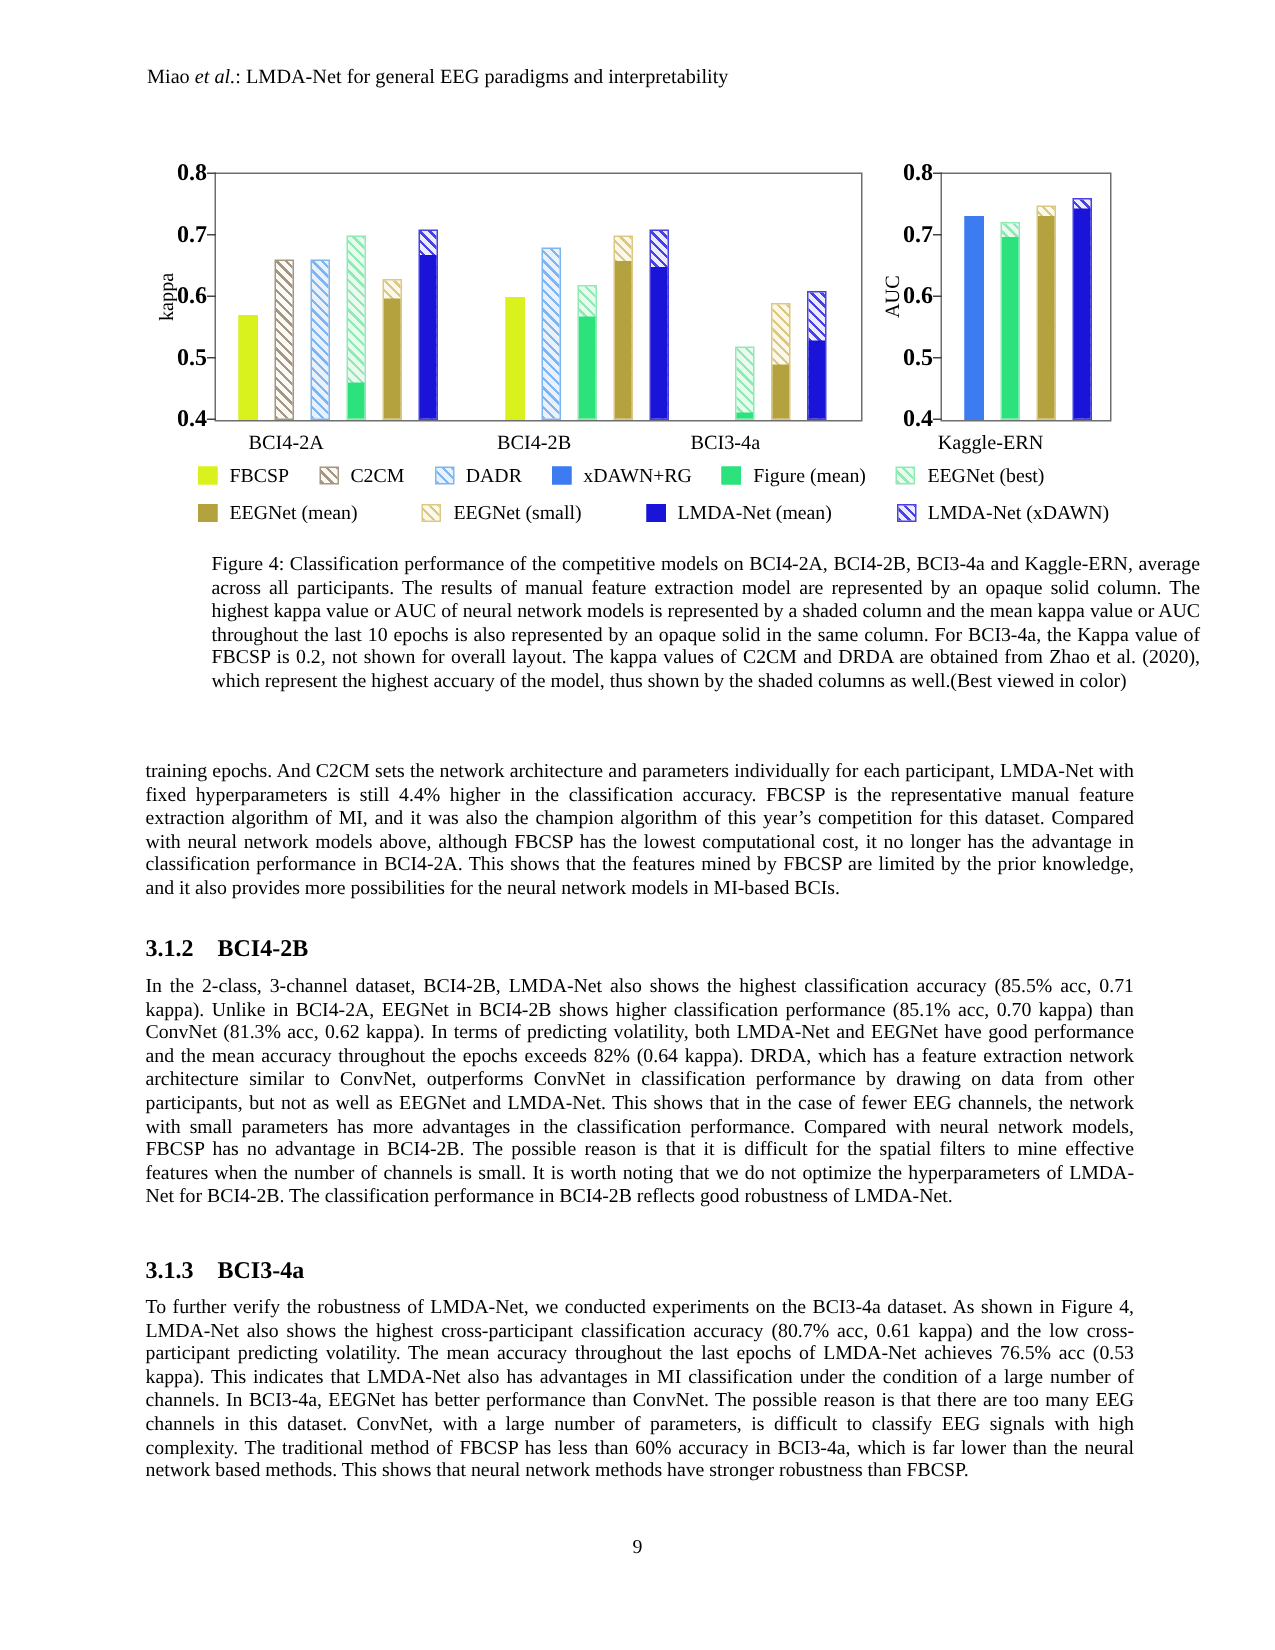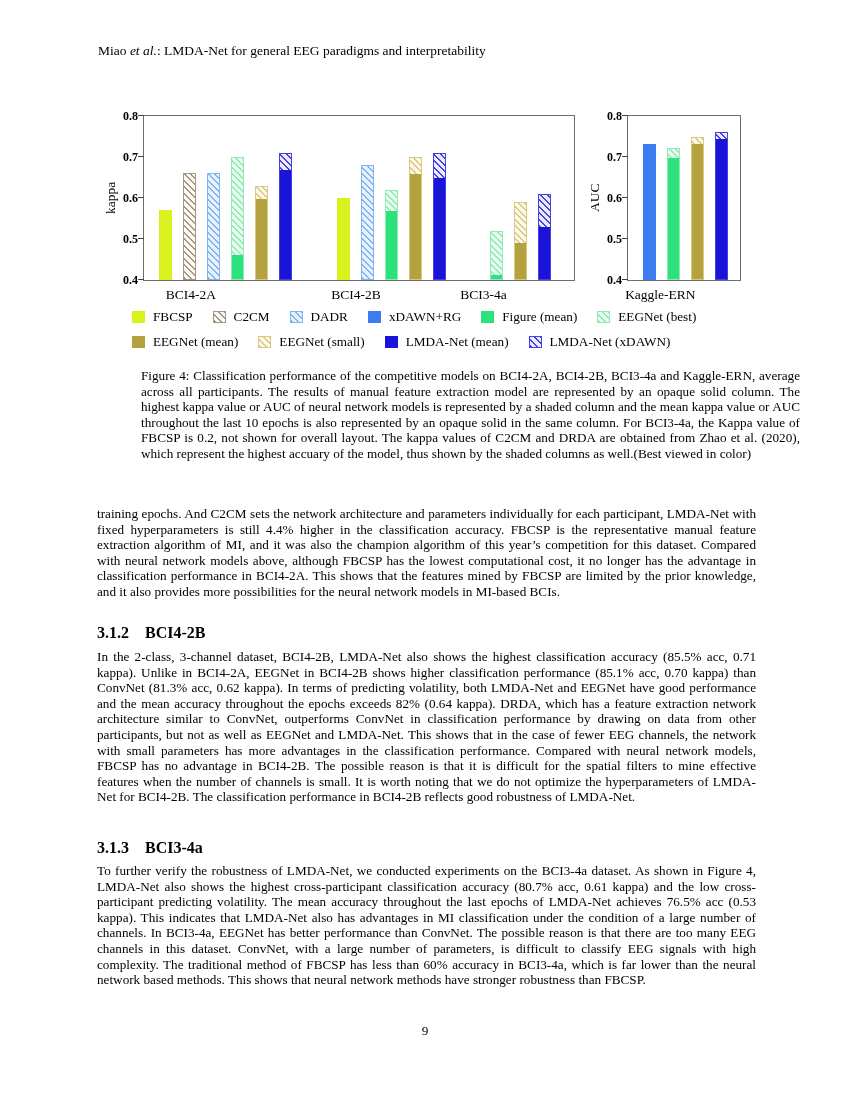--- a/index.html
+++ b/index.html
@@ -22,35 +22,35 @@
   .ylab{
     position:absolute;top:115px;height:166px;width:18px;
     display:flex;align-items:center;justify-content:center;
     writing-mode:vertical-rl;transform:rotate(180deg);
     font-size:13.5px;
   }
   #ylab-left{left:102px;}
   #ylab-right{left:586px;}
   .ytick-label{
     position:absolute;left:-36px;width:30px;text-align:right;
-    font-size:12px;font-weight:bold;line-height:14px;
+    font-size:16px;font-weight:bold;line-height:14px;
   }
   .ytick-mark{
     position:absolute;left:-6px;width:6px;height:1px;background:#444;
   }
   .bar{position:absolute;bottom:0;box-sizing:border-box;}
   .bar-mean{position:absolute;bottom:0;left:0;right:0;}
   .group-label{
     position:absolute;bottom:-23px;width:120px;text-align:left;font-size:13.5px;
   }
 
   
   .legend-row{position:absolute;left:132px;display:flex;align-items:center;}
   #legend-row-1{top:309px;gap:20px;}
-  #legend-row-2{top:334px;gap:20px;}
+  #legend-row-2{top:334px;gap:43px;}
   .legend-item{display:flex;align-items:center;}
   .swatch{width:13px;height:12px;display:inline-block;box-sizing:border-box;margin-right:8px;}
   .legend-label{font-size:13.2px;white-space:nowrap;}
 
   
   .textblock{
     left:97px;width:659px;font-size:13.2px;line-height:15.6px;text-align:justify;
   }
   #caption{top:368px;margin-left:44px;}
   #para-1{top:506px;}

